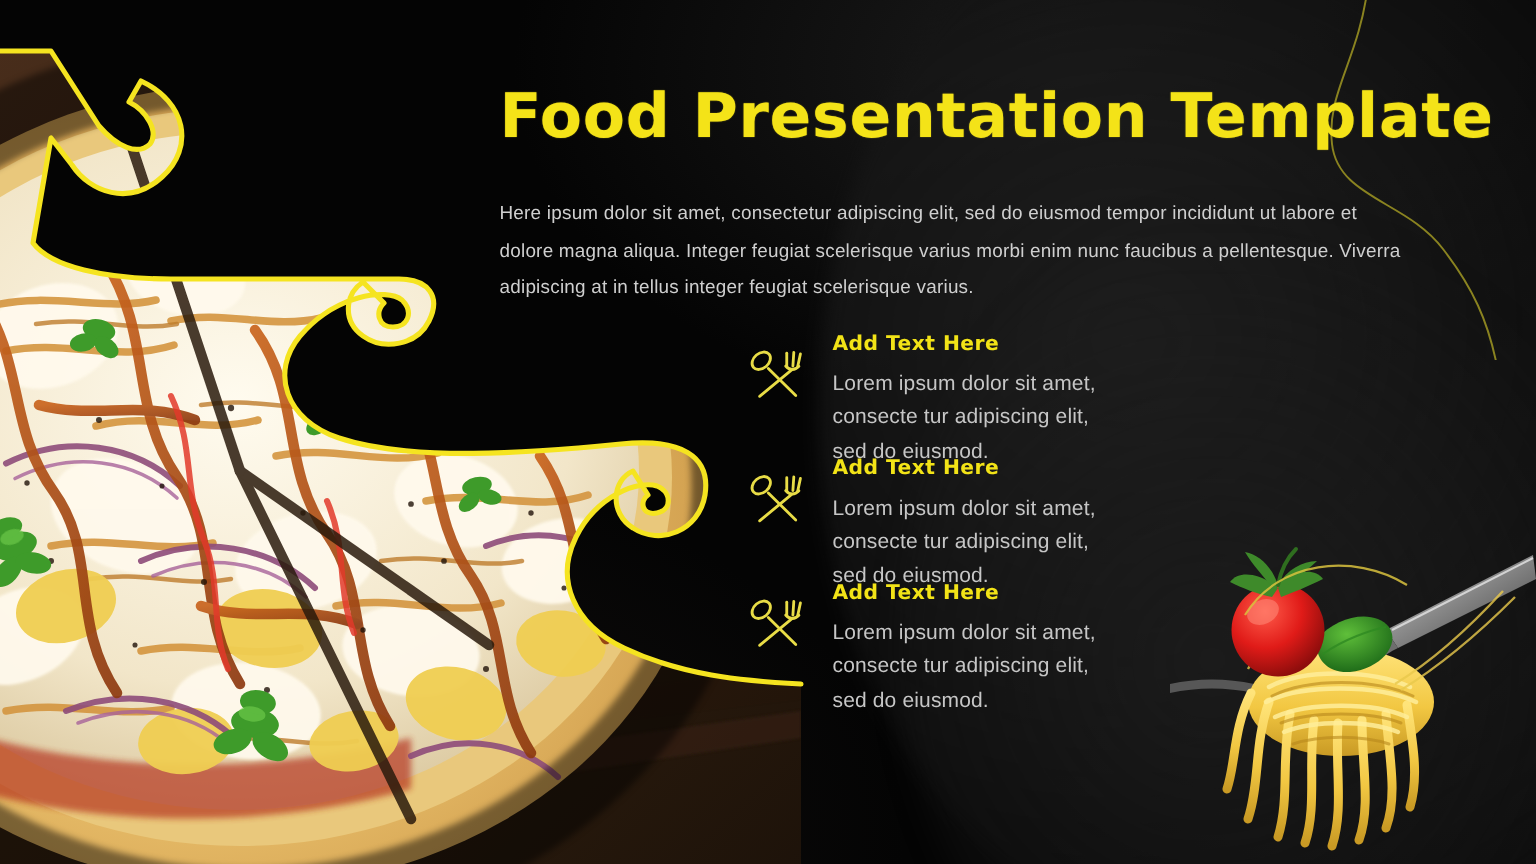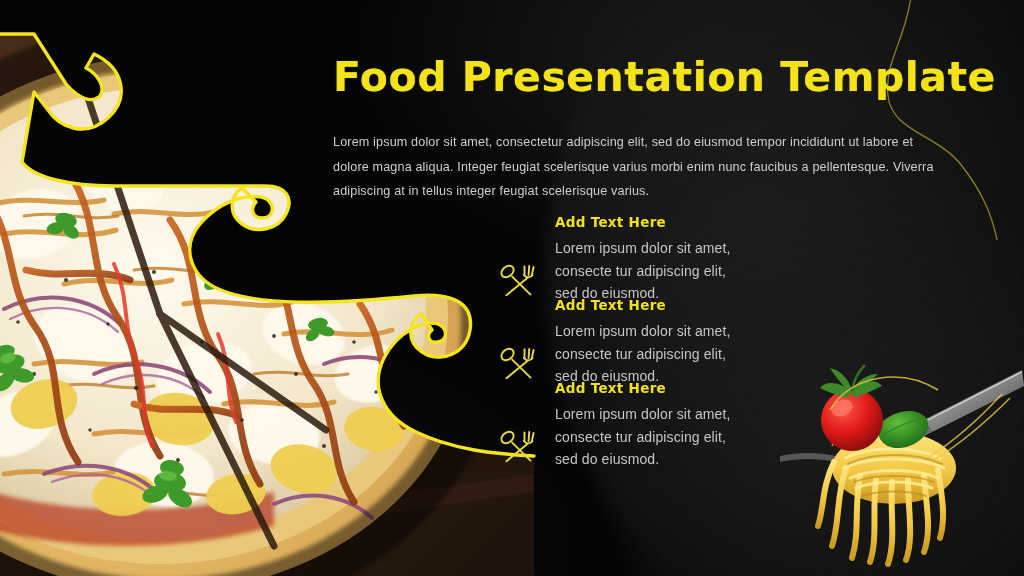--- a/index.html
+++ b/index.html
@@ -99,21 +99,21 @@
 
   
   .features {
     position:absolute;
     left:495px; top:222px;
     width:300px;
   }
   .feature {
     position:relative;
     display:flex;
-    align-items:flex-end;
+    align-items:flex-start;
     gap:14px;
     height:83px;
   }
   .feature-icon {
     flex:0 0 auto;
     width:46px; height:46px;
     margin-top:6px;
   }
   .feature-icon svg { display:block; width:100%; height:100%; }
   .feature-text { flex:1 1 auto; padding-top:1px; }
@@ -479,21 +479,21 @@
         </g>
         <path d="M 78 34 C 80 24, 84 16, 90 10" stroke="#2F6E1F" stroke-width="2.6" fill="none" stroke-linecap="round"></path>
       </g>
 
       <path d="M 56 54 C 78 18, 128 12, 164 34" stroke="#D9C23E" stroke-width="1.5" fill="none" opacity="0.85"></path>
     </svg>
   </div>
 
   <h1 class="title">Food Presentation Template</h1>
 
-  <p class="intro">Lorem ipsum dolor sit amet, consectetur adipiscing elit, sed do eiusmod tempor incididunt ut labore et dolore magna aliqua. Integer feugiat scelerisque varius morbi enim nunc faucibus a pellentesque. Viverra adipiscing at in tellus integer feugiat scelerisque varius.</p>
+  <p class="intro">Here ipsum dolor sit amet, consectetur adipiscing elit, sed do eiusmod tempor incididunt ut labore et dolore magna aliqua. Integer feugiat scelerisque varius morbi enim nunc faucibus a pellentesque. Viverra adipiscing at in tellus integer feugiat scelerisque varius.</p>
 
   <div class="features">
 
     <div class="feature">
       <span class="feature-icon">
         <svg viewBox="0 0 46 46">
           <g fill="none" stroke="#E8DC46" stroke-width="1.9" stroke-linecap="round" stroke-linejoin="round">
 
             <ellipse cx="12.5" cy="12.5" rx="6.8" ry="5" transform="rotate(-40 12.5 12.5)"></ellipse>
             <path d="M 17.2 17.6 L 35.5 35.6"></path>

